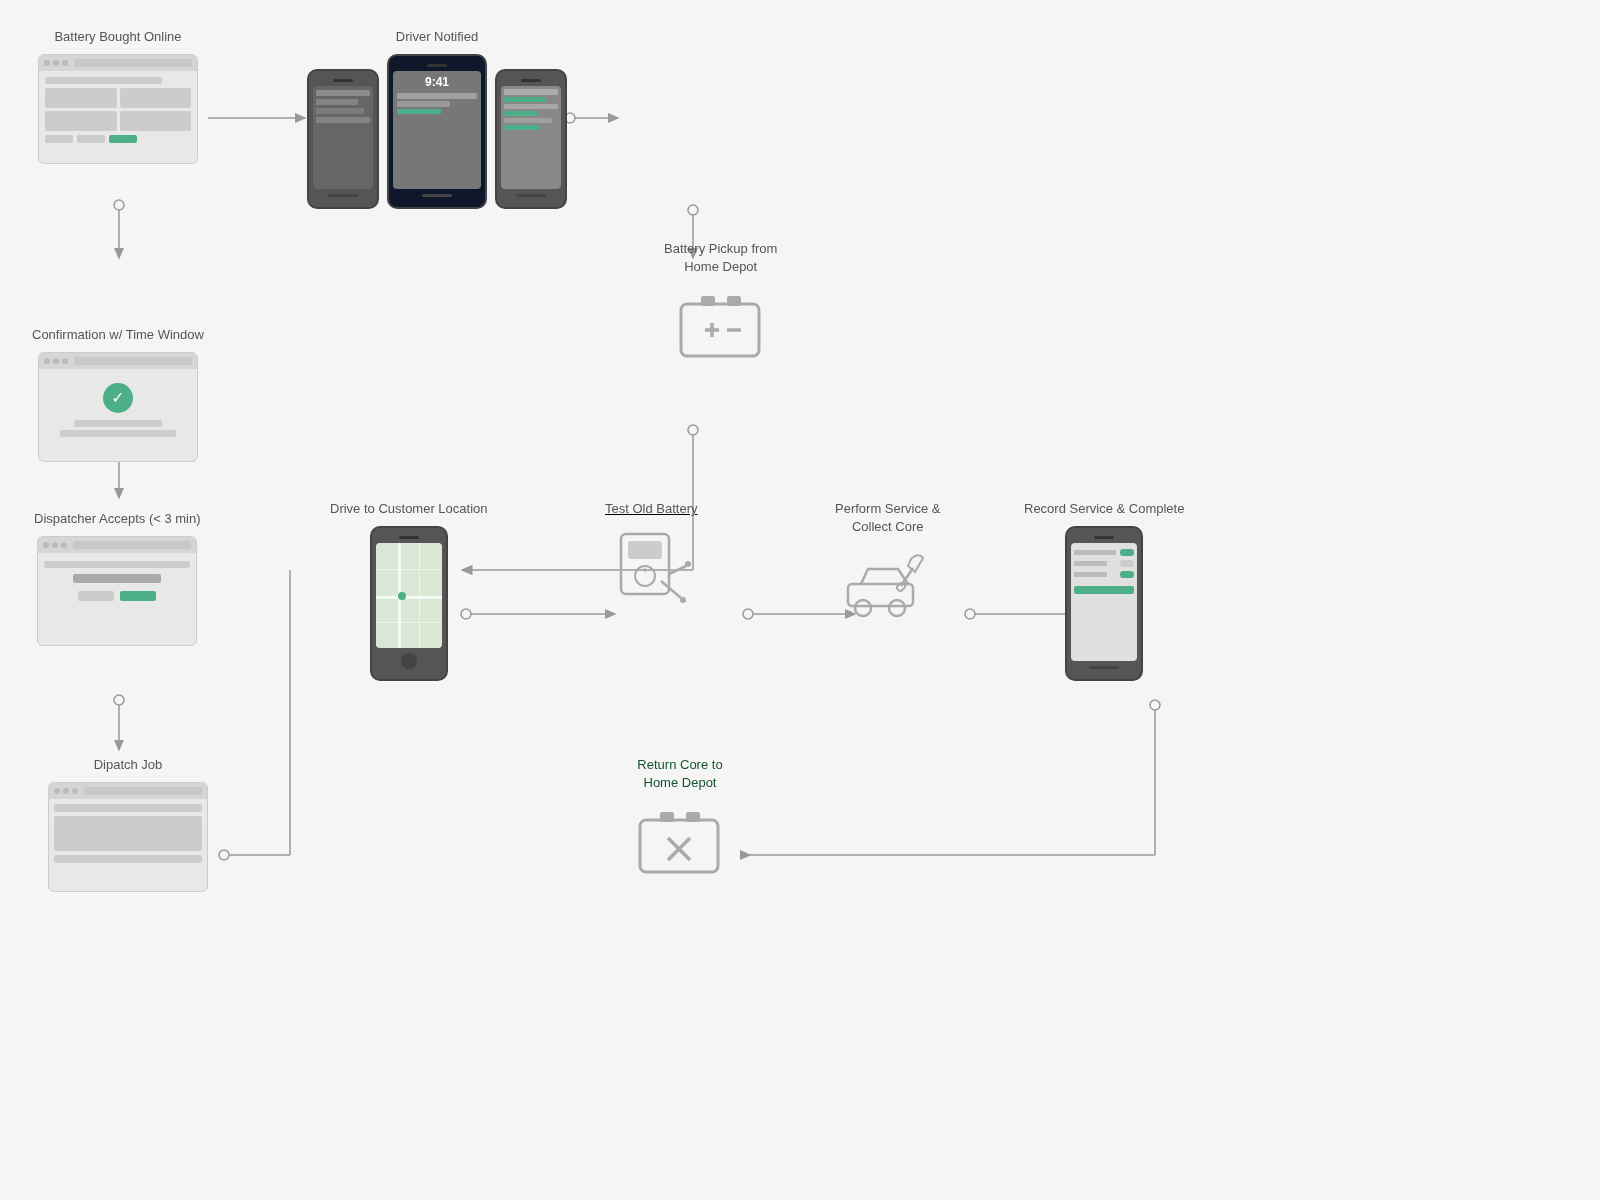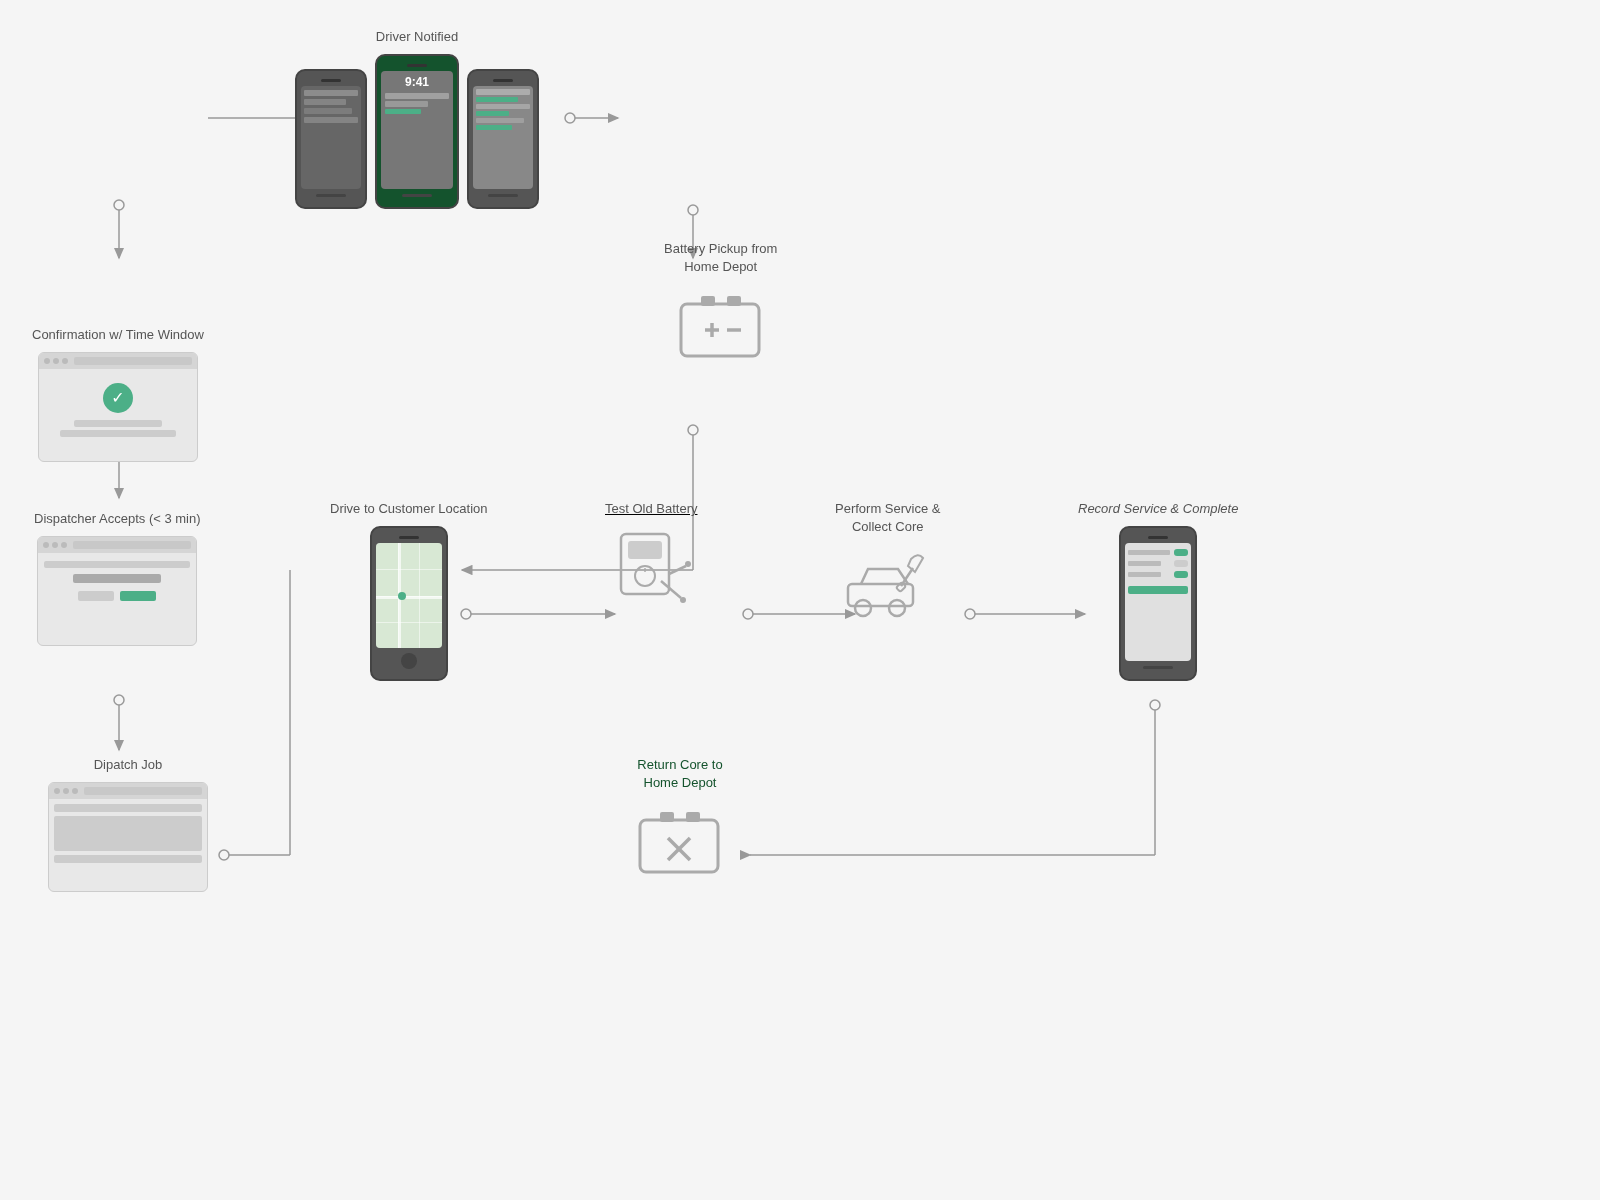--- a/index.html
+++ b/index.html
@@ -340,20 +340,45 @@
     <circle cx="1155" cy="705" r="5" fill="none" stroke="#999" stroke-width="1.5"></circle>
     <line x1="1155" y1="710" x2="1155" y2="855" stroke="#999" stroke-width="1.5"></line>
     <line x1="1155" y1="855" x2="750" y2="855" stroke="#999" stroke-width="1.5" marker-end="url(#arrowhead-left)"></line>
 
     <circle cx="224" cy="855" r="5" fill="none" stroke="#999" stroke-width="1.5"></circle>
     <line x1="229" y1="855" x2="290" y2="855" stroke="#999" stroke-width="1.5"></line>
     <line x1="290" y1="855" x2="290" y2="570" stroke="#999" stroke-width="1.5"></line>
 
   </svg>
 
+  <div class="node" style="left:38px;top:28px;">
+    <div class="node-label">Battery Bought Online</div>
+    <div class="browser-mock">
+      <div class="browser-titlebar">
+        <div class="browser-dot"></div>
+        <div class="browser-dot"></div>
+        <div class="browser-dot"></div>
+        <div class="browser-addressbar"></div>
+      </div>
+      <div class="browser-body">
+        <div class="browser-row medium"></div>
+        <div class="browser-grid">
+          <div class="browser-cell"></div>
+          <div class="browser-cell"></div>
+          <div class="browser-cell"></div>
+          <div class="browser-cell"></div>
+        </div>
+        <div class="browser-btns">
+          <div class="browser-btn"></div>
+          <div class="browser-btn"></div>
+          <div class="browser-btn green"></div>
+        </div>
+      </div>
+    </div>
+  </div>
 
   <div class="node" style="left:32px;top:284px;margin-top:42px;">
     <div class="node-label">Confirmation w/ Time Window</div>
     <div class="browser-mock">
       <div class="browser-titlebar">
         <div class="browser-dot"></div>
         <div class="browser-dot"></div>
         <div class="browser-dot"></div>
         <div class="browser-addressbar"></div>
       </div>
@@ -397,36 +422,36 @@
         <div class="browser-addressbar"></div>
       </div>
       <div class="browser-dispatch-body">
         <div class="dispatch-full-row"></div>
         <div class="dispatch-half"></div>
         <div class="dispatch-full-row"></div>
       </div>
     </div>
   </div>
 
-  <div class="node" style="left:295px;top:28px;">
+  <div class="node" style="left:307px;top:28px;">
     <div class="node-label">Driver Notified</div>
     <div class="phones-group">
 
       <div class="phone-mock" style="background:#555;height:140px;width:72px;">
         <div class="phone-speaker"></div>
         <div class="phone-screen" style="background:#666;">
           <div class="pscreen-row" style="margin-top:4px;background:rgba(255,255,255,0.25);"></div>
           <div class="pscreen-row" style="background:rgba(255,255,255,0.2);width:70%;"></div>
           <div class="pscreen-row" style="background:rgba(255,255,255,0.15);width:80%;"></div>
           <div class="pscreen-row" style="background:rgba(255,255,255,0.2);"></div>
         </div>
         <div class="phone-home-bar"></div>
       </div>
 
-      <div class="phone-mock" style="background:#14532d;height:155px;width:84px;">
+      <div class="phone-mock" style="background:#0f172a;height:155px;width:100px;">
         <div class="phone-speaker"></div>
         <div class="phone-screen" style="background:#777;">
           <div class="pscreen-time" style="font-size:12px;color:white;text-align:center;padding:4px 0 2px;font-weight:bold;">9:41</div>
           <div class="pscreen-row" style="background:rgba(255,255,255,0.3);margin:2px 4px;"></div>
           <div class="pscreen-row" style="background:rgba(255,255,255,0.25);margin:2px 4px;width:60%;"></div>
           <div class="pscreen-row" style="background:#4caf87;margin:2px 4px;width:50%;height:5px;"></div>
         </div>
         <div class="phone-home-bar"></div>
       </div>
 
@@ -517,21 +542,21 @@
 
       <circle cx="20" cy="64" r="8" fill="none" stroke="#aaa" stroke-width="2.5"></circle>
       <circle cx="54" cy="64" r="8" fill="none" stroke="#aaa" stroke-width="2.5"></circle>
 
       <path d="M68 15 Q75 8 80 14 L72 28 L65 22 Z" fill="none" stroke="#aaa" stroke-width="2"></path>
       <line x1="70" y1="24" x2="58" y2="42" stroke="#aaa" stroke-width="2.5"></line>
       <rect x="54" y="40" width="8" height="6" rx="2" fill="none" stroke="#aaa" stroke-width="2" transform="rotate(-45 58 43)"></rect>
     </svg>
   </div>
 
-  <div class="node record-phone" style="left:1078px;top:500px;font-style:italic;">
+  <div class="node record-phone" style="left:1024px;top:500px;">
     <div class="node-label">Record Service &amp; Complete</div>
     <div class="phone-mock" style="background:#555;height:155px;width:78px;">
       <div class="phone-speaker"></div>
       <div class="phone-screen" style="background:#e0e0e0;">
         <div class="rp-row" style="margin-top:4px;">
           <div class="rp-line" style="width:55%;height:5px;background:#bbb;border-radius:1px;margin-right:4px;"></div>
           <div class="rp-toggle" style="background:#4caf87;width:14px;height:7px;border-radius:3px;"></div>
         </div>
         <div class="rp-row">
           <div style="width:55%;height:5px;background:#bbb;border-radius:1px;margin-right:4px;"></div>

